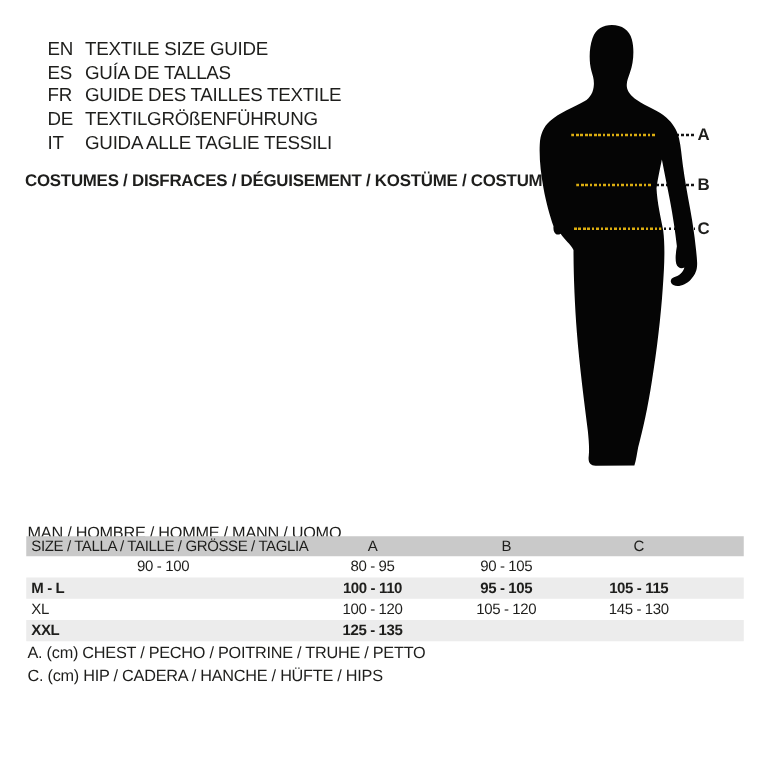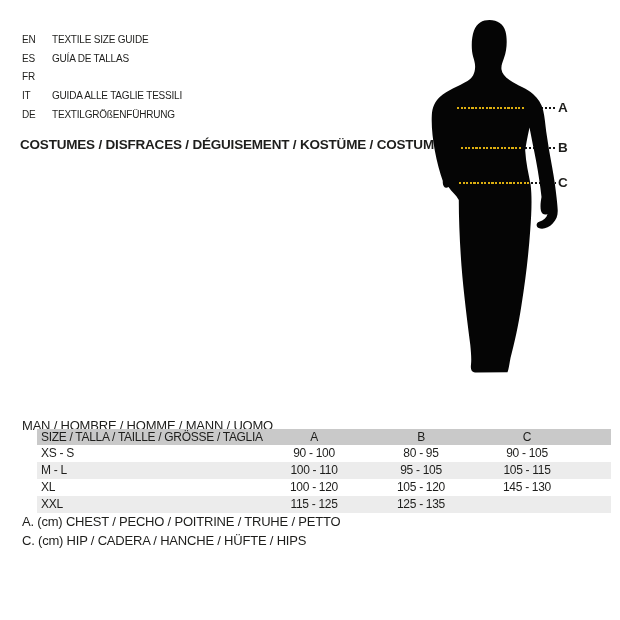--- a/index.html
+++ b/index.html
@@ -8,21 +8,21 @@
     width: 620px;
     height: 620px;
     background: #ffffff;
     overflow: hidden;
     font-family: "Liberation Sans", sans-serif;
     color: var(--text_dark, #1e1e1c);
     letter-spacing: -0.2px;
   }
   
   .lang-block { position: absolute; left: 22px; top: 30px; }
-  .lang-row { display: flex; align-items: center; height: 18.8px; font-size: 10px; }
+  .lang-row { display: flex; align-items: center; height: 18.8px; font-size: 15px; margin-left: 16px; }
   .lang-code { width: 30px; flex: 0 0 30px; }
   .lang-label { white-space: nowrap; }
   
   .category {
     position: absolute; left: 20px; top: 137px;
     font-size: 13.5px; font-weight: bold; white-space: nowrap;
   }
   
   .man { position: absolute; left: 400px; top: 10px; width: 200px; height: 368px; z-index: 2; }
   .man path { fill: var(--silhouette_black, #050505); }
@@ -45,29 +45,29 @@
   .line-c-body { left: 459px; top: 181.7px; width: 70px; }
   .line-c-lead { left: 531px; top: 182px;  width: 25px; }
   .marker {
     position: absolute; left: 558px; width: 18px; height: 16px;
     line-height: 16px; font-size: 13.5px; font-weight: bold; z-index: 4;
   }
   .marker-a { top: 100px; } .marker-b { top: 140px; } .marker-c { top: 175px; }
   
   .section-title { position: absolute; left: 22px; top: 418px; font-size: 13px; white-space: nowrap; }
   
-  .table { position: absolute; left: 21px; top: 429px; width: 574px; font-size: 12px; letter-spacing: -0.3px; margin-left: 16px; }
+  .table { position: absolute; left: 21px; top: 429px; width: 574px; font-size: 12px; letter-spacing: -0.3px; }
   .trow {
     display: grid;
     grid-template-columns: 219px 116px 98px 114px 1fr;
     align-items: center;
   }
   .thead { height: 16px; line-height: 16px; background: var(--header_gray, #c9c9c9); }
   .tbody-row { height: 17px; line-height: 17px; }
-  .tbody-row.alt { background: var(--row_alt_gray, #ececec); }
+  .tbody-row.alt { background: var(--row_alt_gray, #ececec); font-weight: bold; }
   .cell-left { text-align: left; padding-left: 4px; white-space: nowrap; }
   .cell-num { text-align: center; white-space: nowrap; }
   
   .legend { position: absolute; left: 22px; top: 512px; font-size: 13px; }
   .legend-line { height: 19.3px; line-height: 19.3px; white-space: nowrap; }
 </style>
 </head>
 <body>
 
 <div class="page">
@@ -76,28 +76,29 @@
     <div class="lang-row">
       <span class="lang-code">EN</span>
       <span class="lang-label">TEXTILE SIZE GUIDE</span>
     </div>
     <div class="lang-row">
       <span class="lang-code">ES</span>
       <span class="lang-label">GUÍA DE TALLAS</span>
     </div>
     <div class="lang-row">
       <span class="lang-code">FR</span>
+      <span class="lang-label">GUIDE DES TAILLES TEXTILE</span>
+    </div>
+    <div class="lang-row">
+      <span class="lang-code">DE</span>
+      <span class="lang-label">TEXTILGRÖßENFÜHRUNG</span>
     </div>
     <div class="lang-row">
       <span class="lang-code">IT</span>
       <span class="lang-label">GUIDA ALLE TAGLIE TESSILI</span>
-    </div>
-    <div class="lang-row">
-      <span class="lang-code">DE</span>
-      <span class="lang-label">TEXTILGRÖßENFÜHRUNG</span>
     </div>
   </div>
 
   <div class="category">COSTUMES / DISFRACES / DÉGUISEMENT / KOSTÜME / COSTUMI</div>
 
   <svg class="man" viewBox="400 10 200 368" width="200" height="368" xmlns="http://www.w3.org/2000/svg">
     <path d="
       M 489.5 20
       C 497.5 20 503.5 24 505.5 31.5
       C 507.5 39 507 50 504 58
@@ -155,21 +156,20 @@
 
   <div class="table">
     <div class="trow thead">
       <span class="cell-left">SIZE / TALLA / TAILLE / GRÖSSE / TAGLIA</span>
       <span class="cell-num">A</span>
       <span class="cell-num">B</span>
       <span class="cell-num">C</span>
       <span></span>
     </div>
     <div class="trow tbody-row">
-      <span class="cell-left">XS - S</span>
       <span class="cell-num">90 - 100</span>
       <span class="cell-num">80 - 95</span>
       <span class="cell-num">90 - 105</span>
       <span></span>
     </div>
     <div class="trow tbody-row alt">
       <span class="cell-left">M - L</span>
       <span class="cell-num">100 - 110</span>
       <span class="cell-num">95 - 105</span>
       <span class="cell-num">105 - 115</span>
@@ -177,21 +177,20 @@
     </div>
     <div class="trow tbody-row">
       <span class="cell-left">XL</span>
       <span class="cell-num">100 - 120</span>
       <span class="cell-num">105 - 120</span>
       <span class="cell-num">145 - 130</span>
       <span></span>
     </div>
     <div class="trow tbody-row alt">
       <span class="cell-left">XXL</span>
-      <span class="cell-num">115 - 125</span>
       <span class="cell-num">125 - 135</span>
       <span></span>
     </div>
   </div>
 
   <div class="legend">
     <div class="legend-line">A. (cm) CHEST / PECHO / POITRINE / TRUHE / PETTO</div>
     <div class="legend-line">C. (cm) HIP / CADERA / HANCHE / HÜFTE / HIPS</div>
   </div>
 

